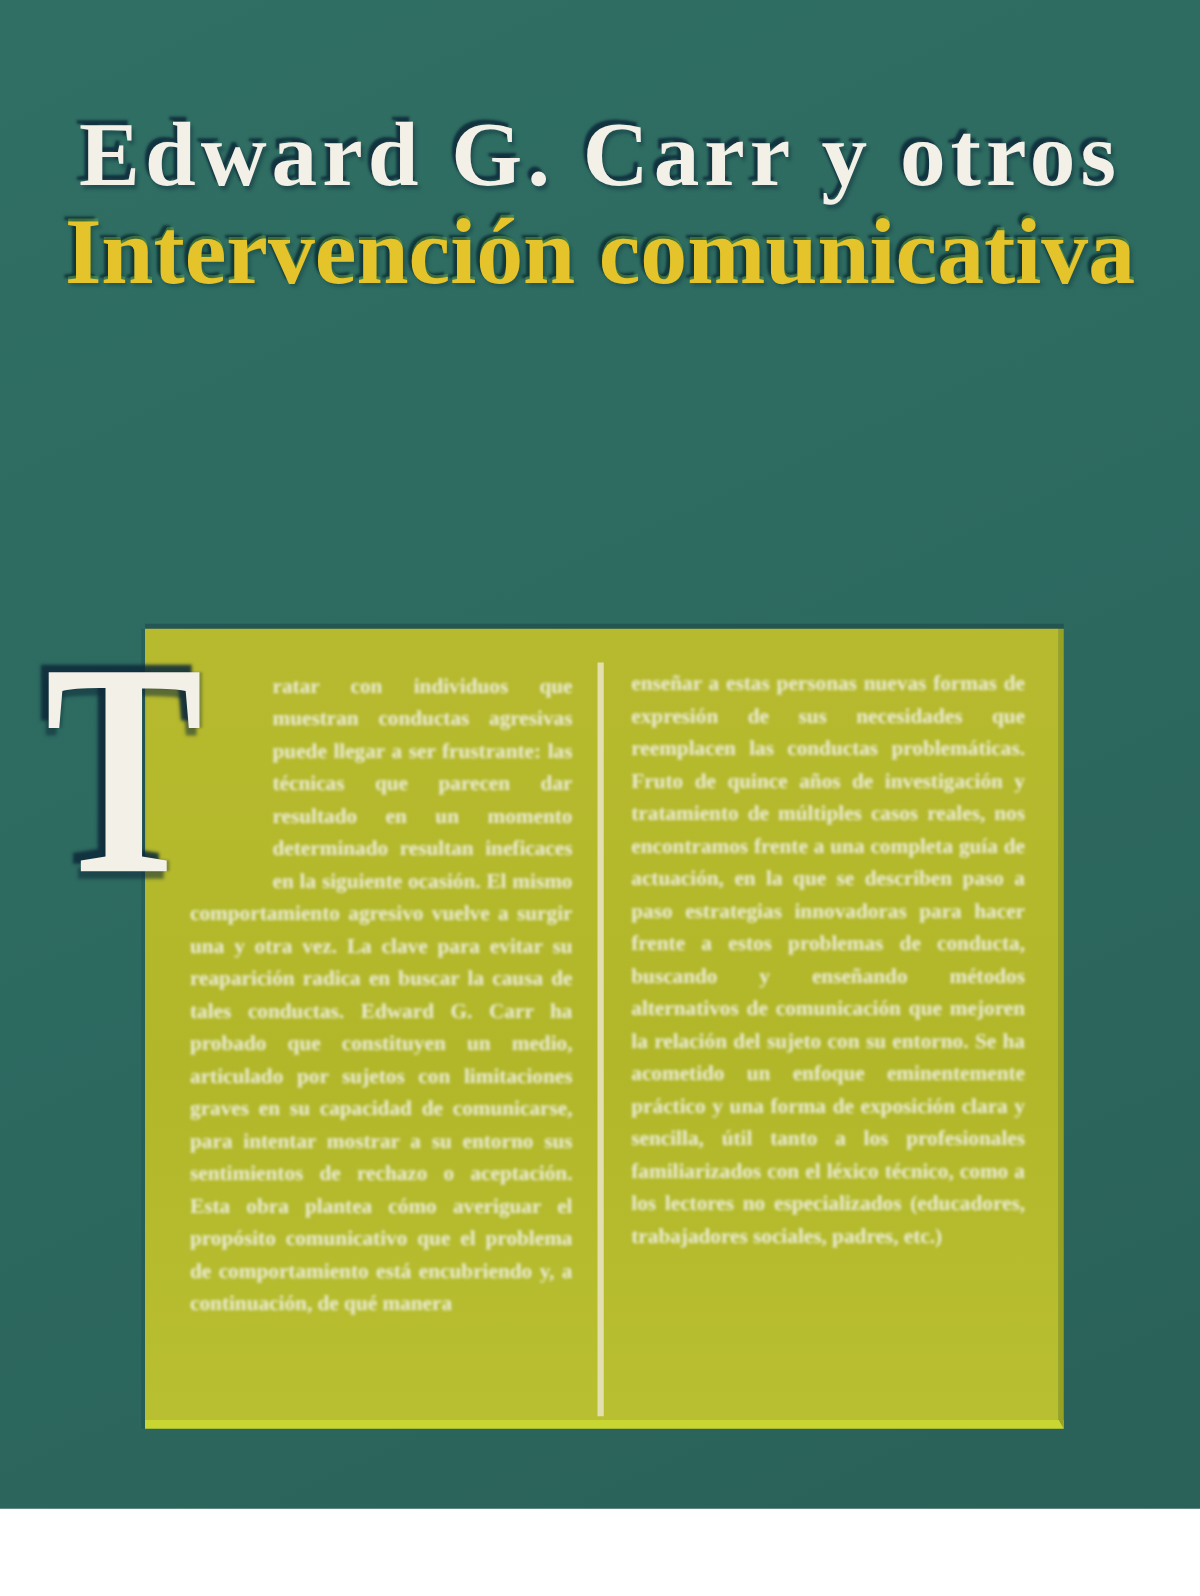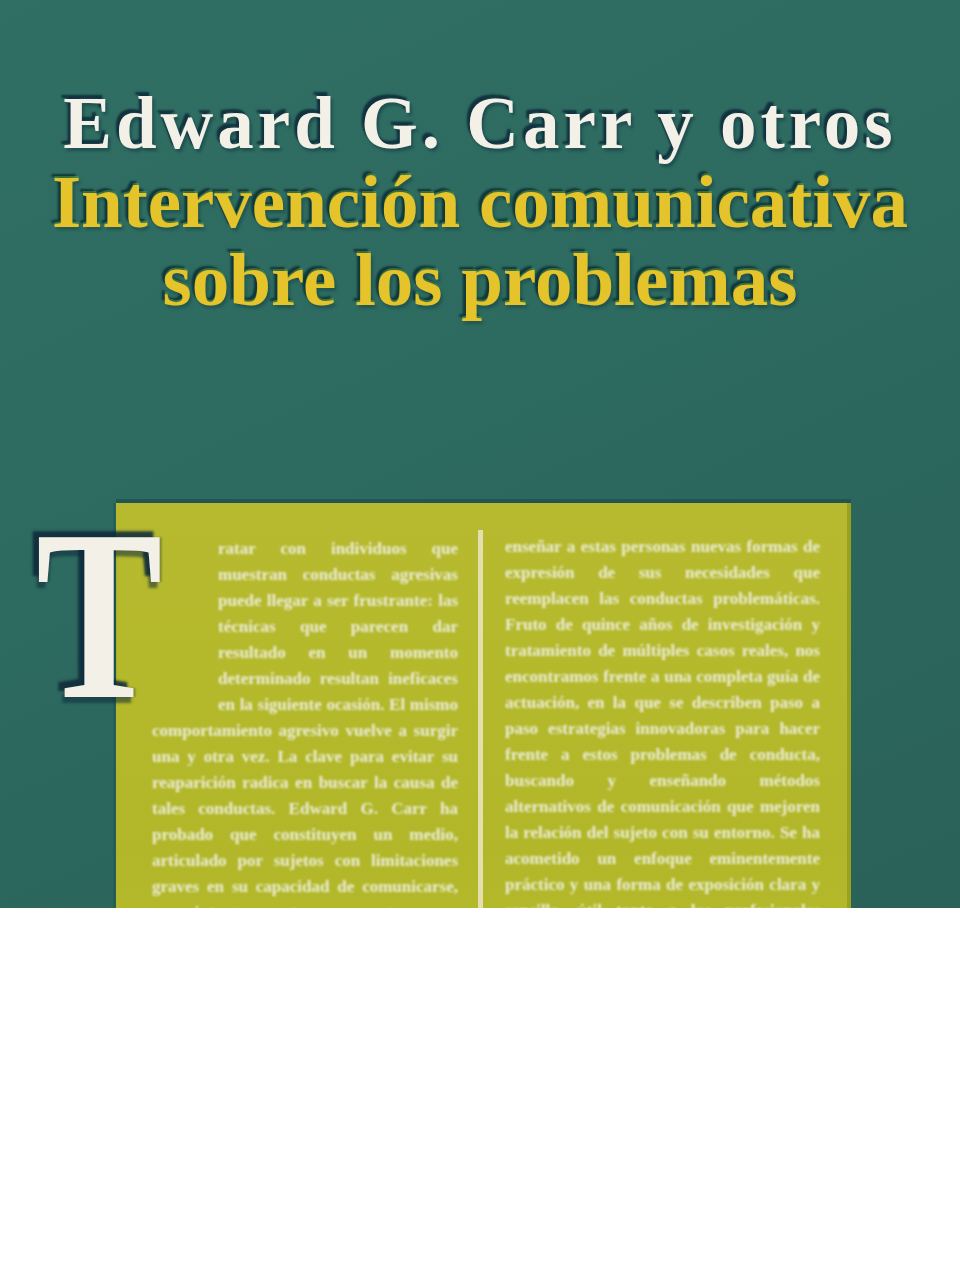--- a/index.html
+++ b/index.html
@@ -16,21 +16,21 @@
   }
   *{box-sizing:border-box;}
   html,body{margin:0;padding:0;}
   body{
     width:960px;height:1277px;
     font-family:"Liberation Serif", serif;
     overflow:hidden;
   }
   .cover{
     position:relative;
-    width:960px;height:908px;
+    width:960px;height:1207px;
     background:linear-gradient(155deg,#306f64 0%,var(--bg) 45%,#2a6158 100%);
     overflow:hidden;
   }
   .author{
     position:absolute;top:82px;left:0;right:0;
     text-align:center;
     font-size:73px;font-weight:bold;letter-spacing:4px;
     color:var(--ink-white);
     text-shadow:-3px -4px 2px var(--shadow-navy), 2px 3px 3px rgba(14,42,58,0.45);
   }
@@ -85,21 +85,20 @@
 </style>
 </head>
 <body>
 
 <div class="cover">
 
   <div class="author">Edward G. Carr y otros</div>
 
   <div class="title">
     <span class="tline">Intervención comunicativa</span>
-    <span class="tline">sobre los problemas</span>
   </div>
 
   <div class="panel">
     <div class="blurb-col col-left">
       <div class="dropcap-spacer"></div>
       <p>ratar con individuos que muestran conductas agresivas puede llegar a ser frustrante: las técnicas que parecen dar resultado en un momento determinado resultan ineficaces en la siguiente ocasión. El mismo comportamiento agresivo vuelve a surgir una y otra vez. La clave para evitar su reaparición radica en buscar la causa de tales conductas. Edward G. Carr ha probado que constituyen un medio, articulado por sujetos con limitaciones graves en su capacidad de comunicarse, para intentar mostrar a su entorno sus sentimientos de rechazo o aceptación. Esta obra plantea cómo averiguar el propósito comunicativo que el problema de comportamiento está encubriendo y, a continuación, de qué manera</p>
     </div>
     <div class="divider"></div>
     <div class="blurb-col col-right">
       <p>enseñar a estas personas nuevas formas de expresión de sus necesidades que reemplacen las conductas problemáticas. Fruto de quince años de investigación y tratamiento de múltiples casos reales, nos encontramos frente a una completa guía de actuación, en la que se describen paso a paso estrategias innovadoras para hacer frente a estos problemas de conducta, buscando y enseñando métodos alternativos de comunicación que mejoren la relación del sujeto con su entorno. Se ha acometido un enfoque eminentemente práctico y una forma de exposición clara y sencilla, útil tanto a los profesionales familiarizados con el léxico técnico, como a los lectores no especializados (educadores, trabajadores sociales, padres, etc.)</p>

